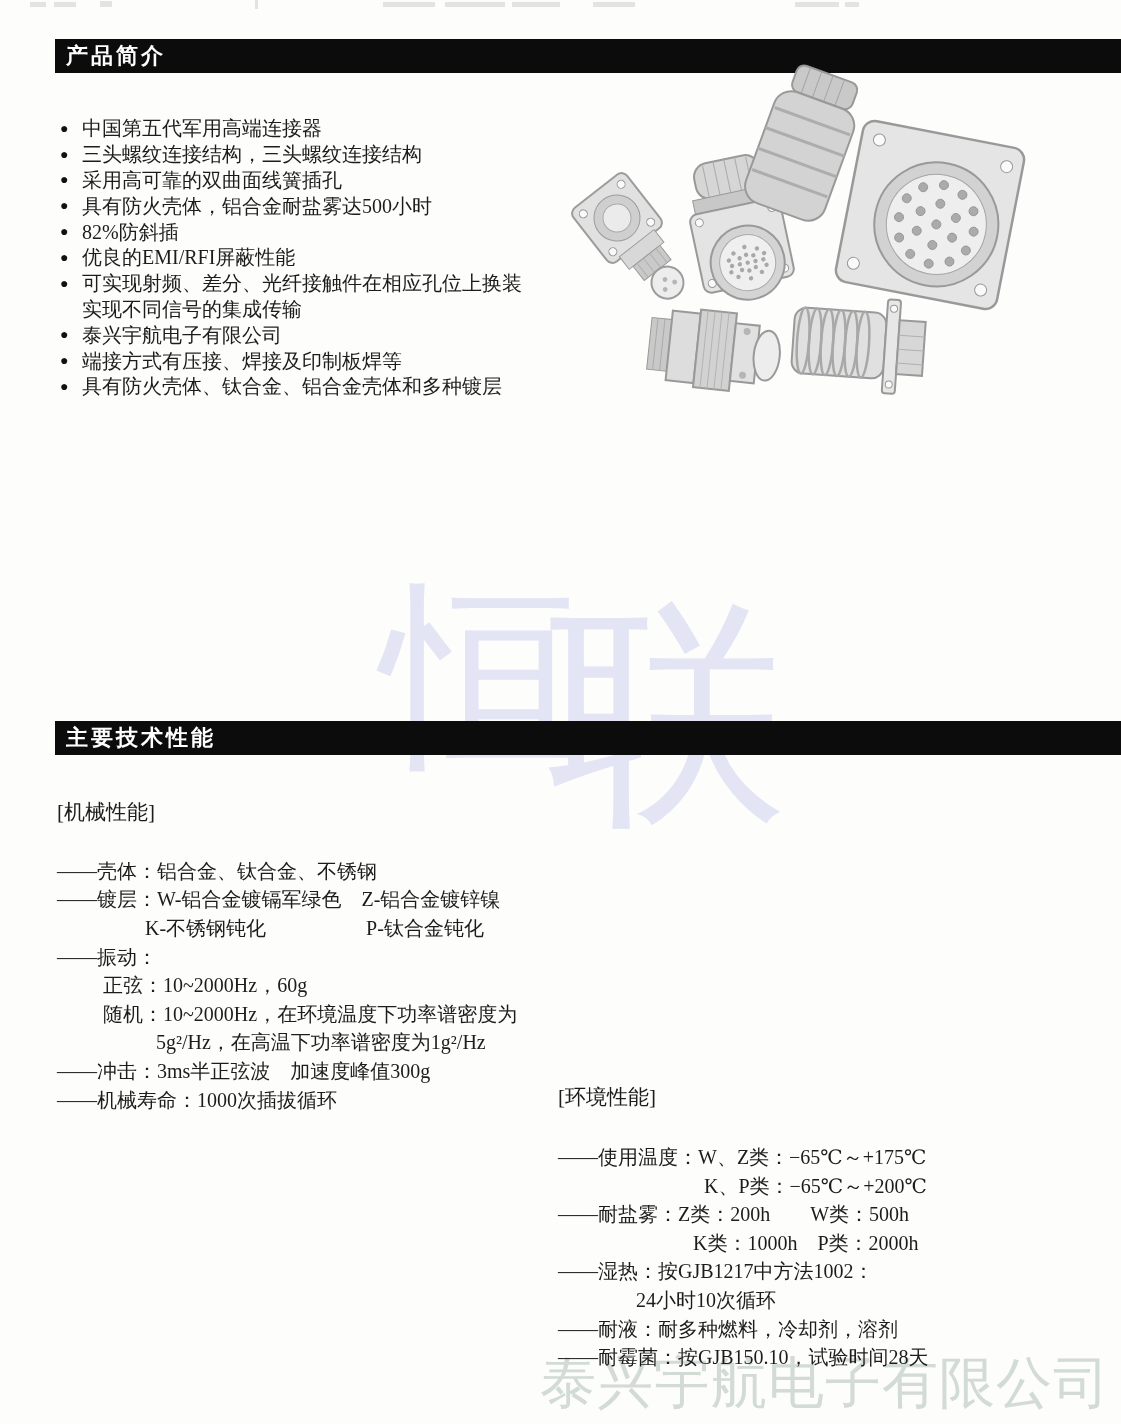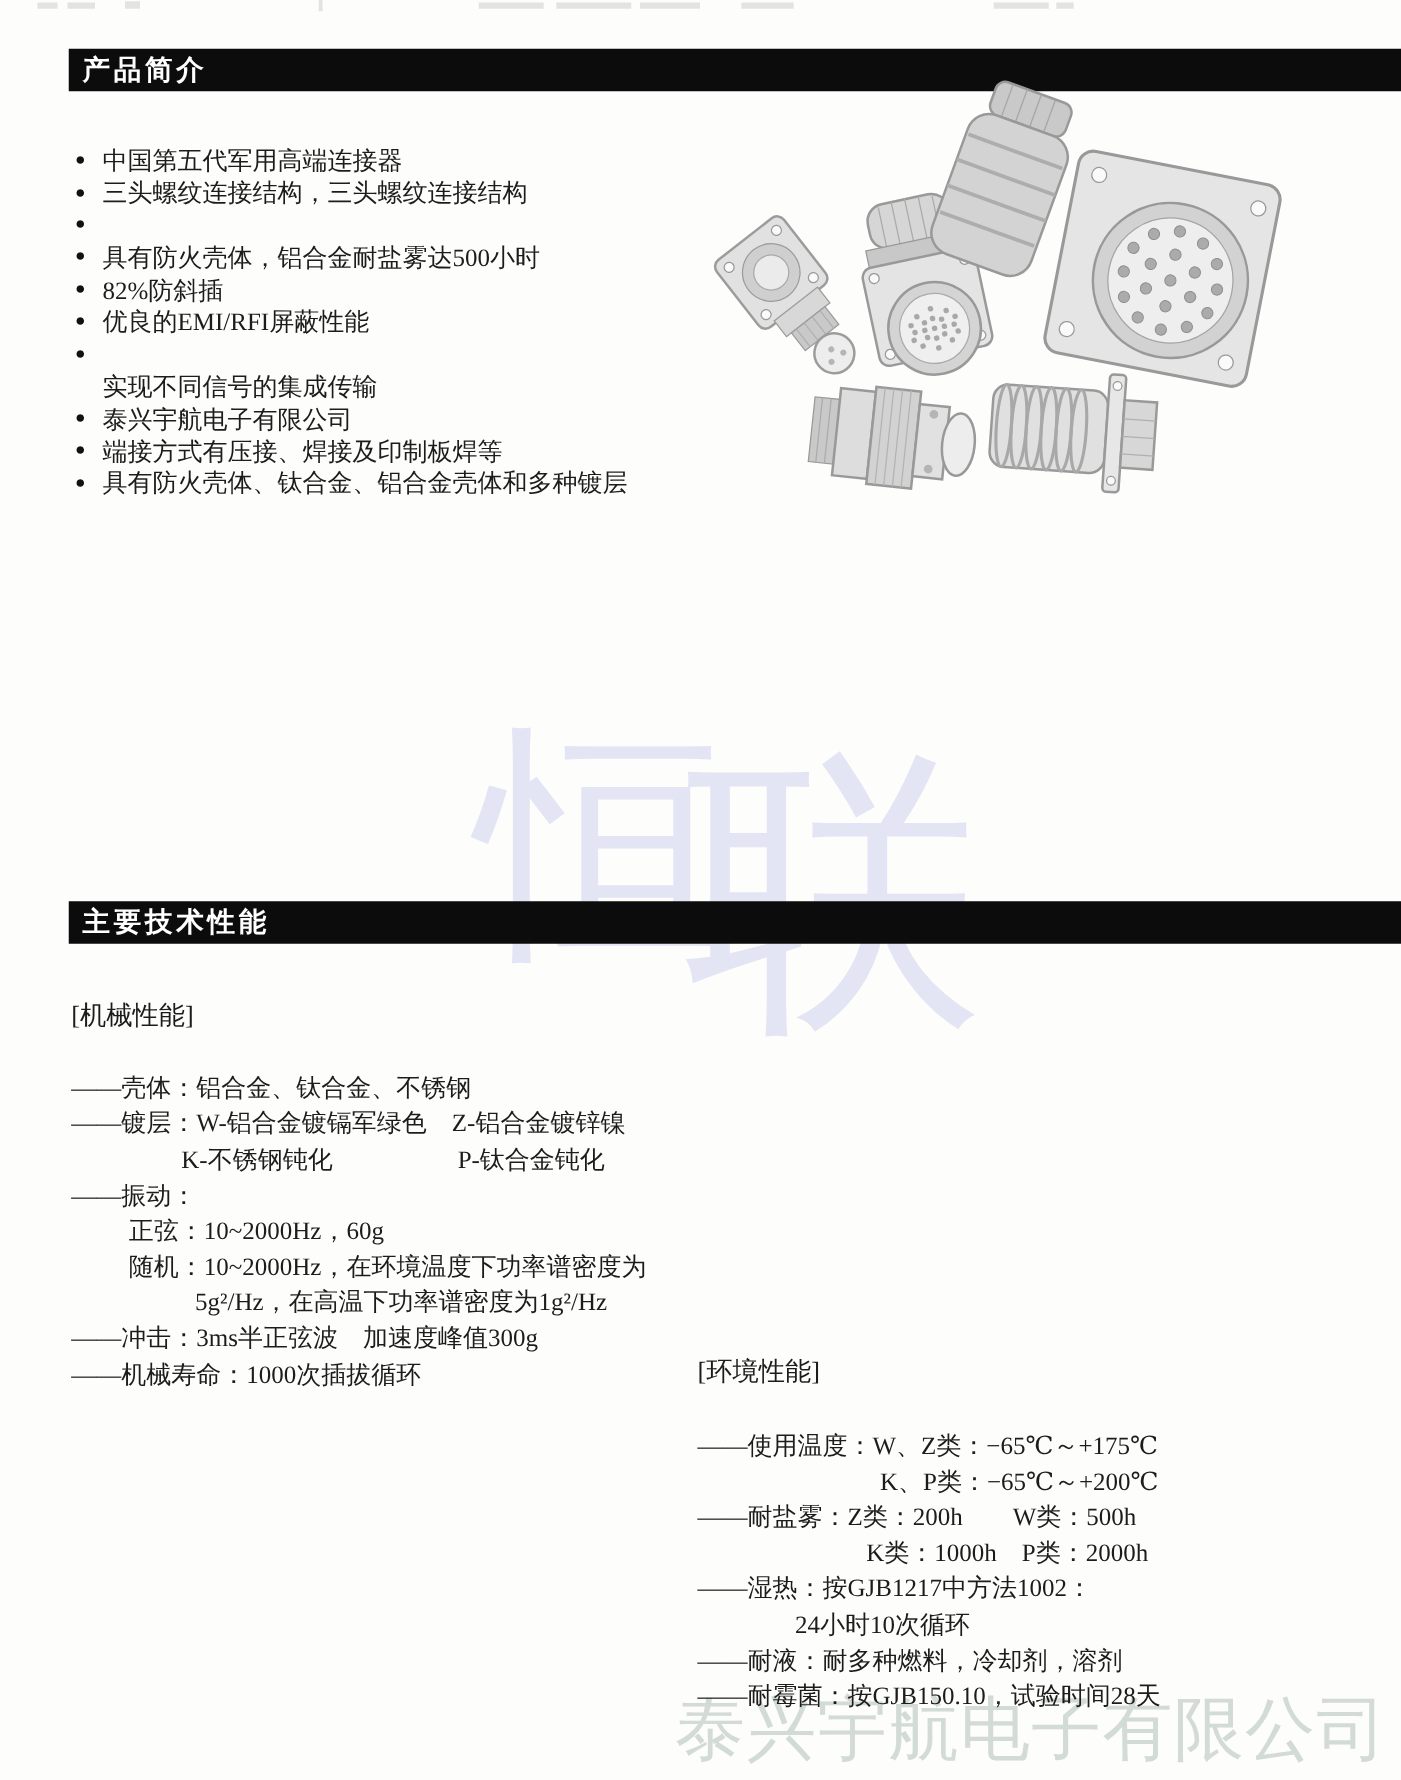--- a/index.html
+++ b/index.html
@@ -85,35 +85,37 @@
     <div class="bullet-row">
         <span class="dot">●</span>
         <span>中国第五代军用高端连接器</span>
       </div>
     <div class="bullet-row">
         <span class="dot">●</span>
         <span>三头螺纹连接结构，三头螺纹连接结构</span>
       </div>
     <div class="bullet-row">
         <span class="dot">●</span>
+        <span>采用高可靠的双曲面线簧插孔</span>
       </div>
     <div class="bullet-row">
         <span class="dot">●</span>
         <span>具有防火壳体，铝合金耐盐雾达500小时</span>
       </div>
     <div class="bullet-row">
         <span class="dot">●</span>
         <span>82%防斜插</span>
       </div>
     <div class="bullet-row">
         <span class="dot">●</span>
         <span>优良的EMI/RFI屏蔽性能</span>
       </div>
     <div class="bullet-row">
         <span class="dot">●</span>
+        <span>可实现射频、差分、光纤接触件在相应孔位上换装</span>
       </div>
     <div class="bullet-row cont">
         <span>实现不同信号的集成传输</span>
       </div>
     <div class="bullet-row">
         <span class="dot">●</span>
         <span>泰兴宇航电子有限公司</span>
       </div>
     <div class="bullet-row">
         <span class="dot">●</span>

